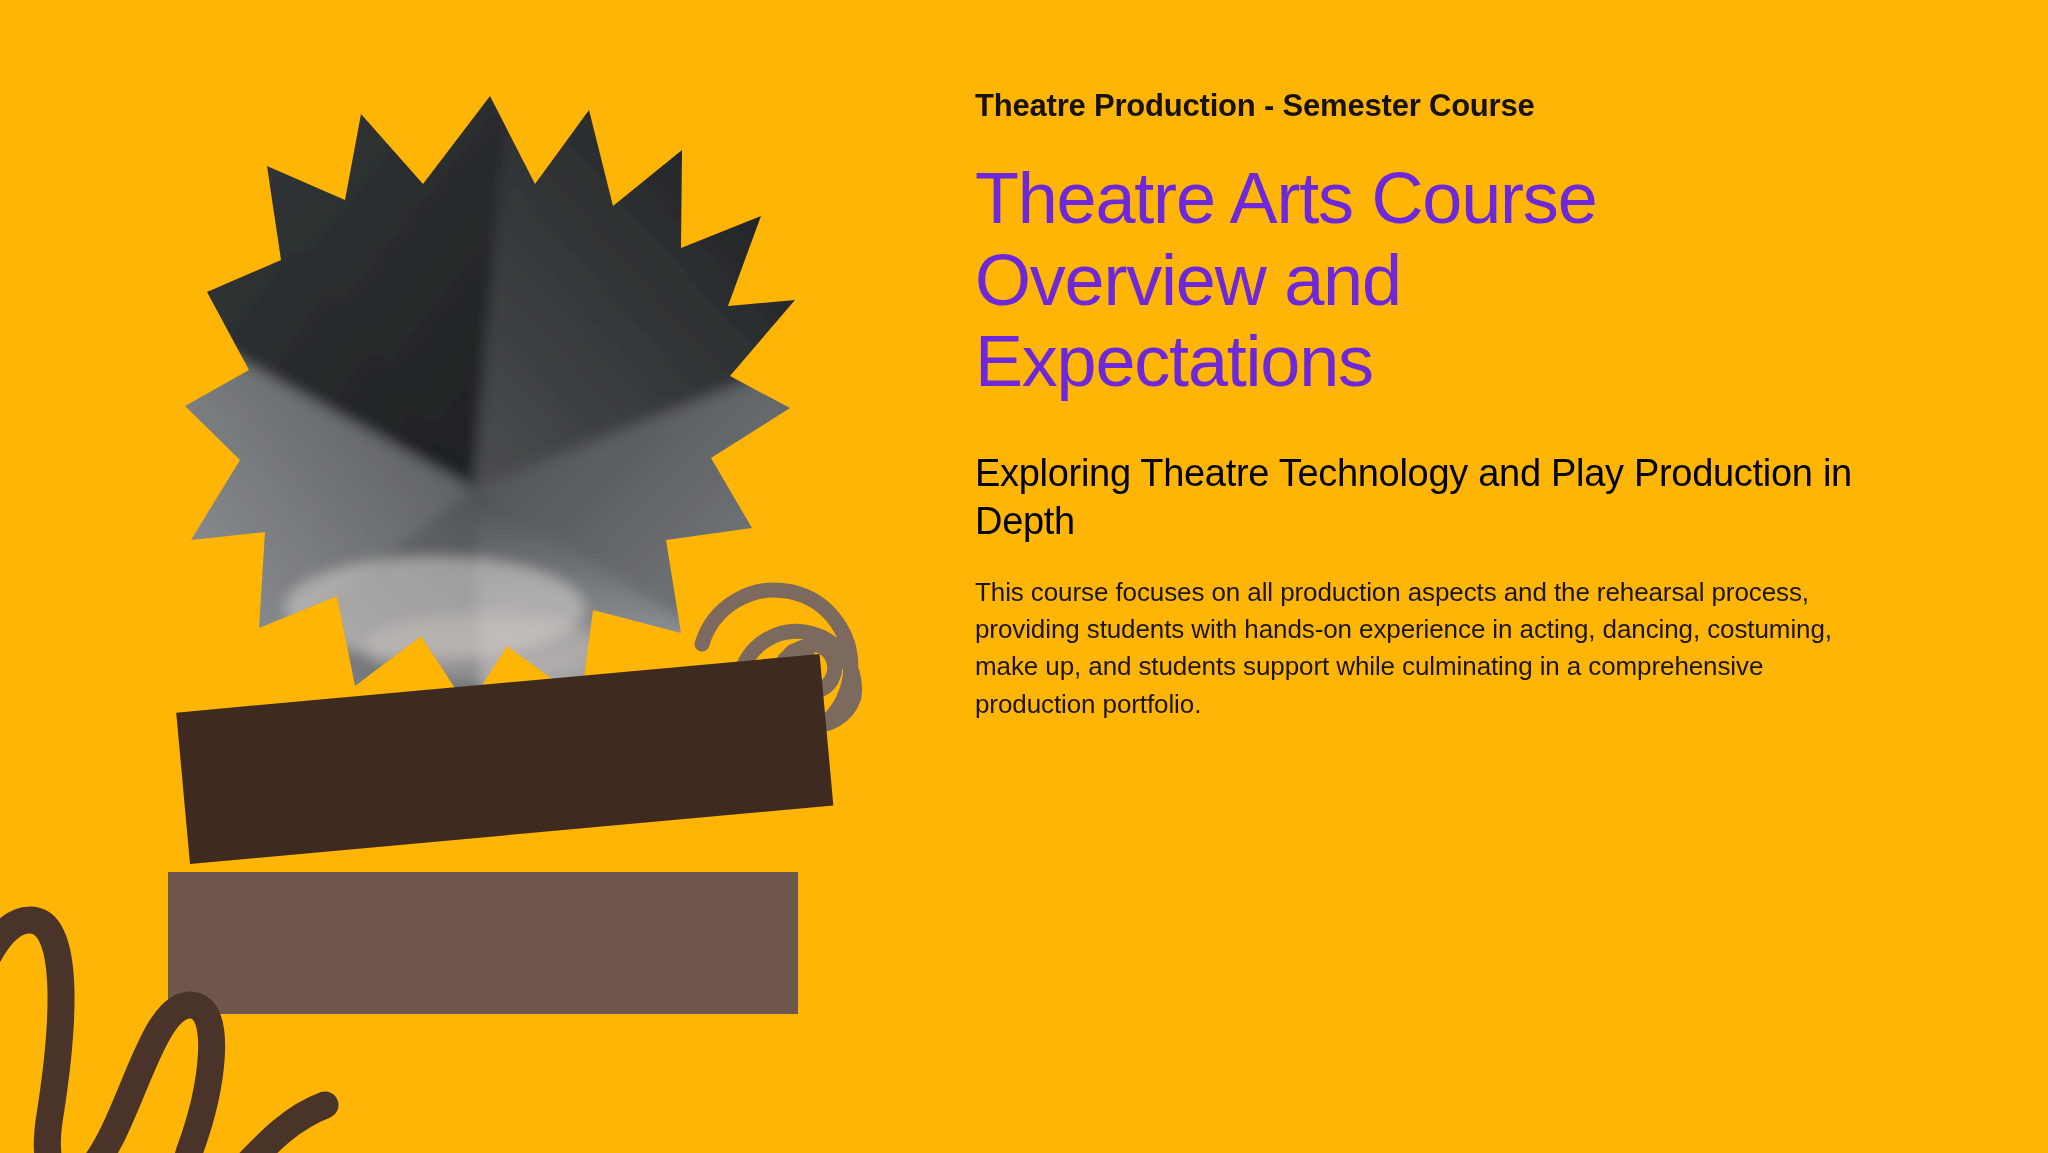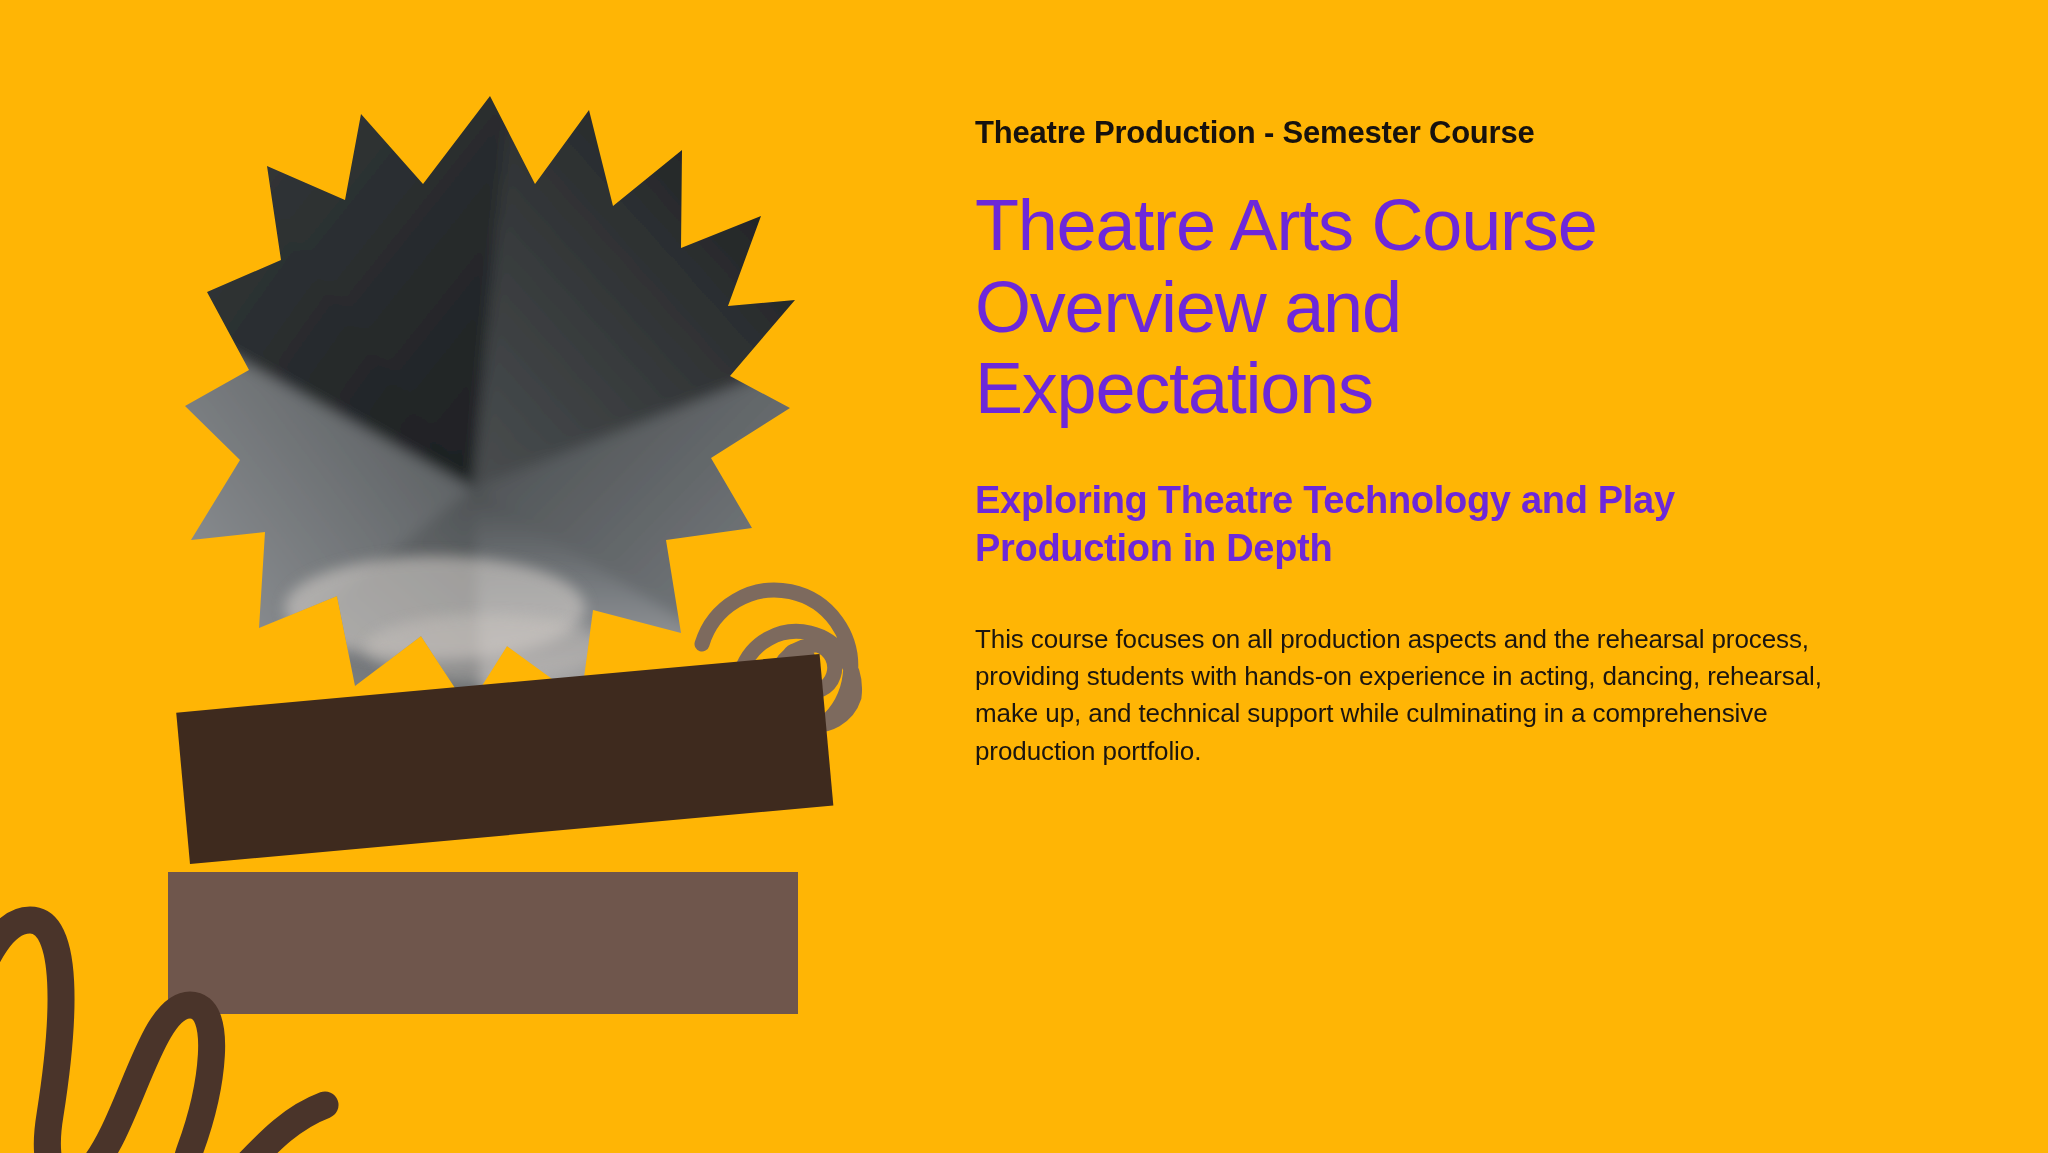--- a/index.html
+++ b/index.html
@@ -59,21 +59,21 @@
   .squiggle svg { display:block; width:100%; height:100%; }
 
   
   .text-col {
     position:absolute;
     left:975px; top:0;
     width:920px; height:1153px;
     display:flex;
     flex-direction:column;
     justify-content:flex-start;
-    padding-top:114px;
+    padding-top:87px;
   }
 
   .eyebrow {
     font-size:31px;
     font-weight:bold;
     letter-spacing:-0.2px;
     color:#17120E;
     line-height:1.2;
     margin-bottom:34px;
   }
@@ -83,26 +83,26 @@
     font-weight:400;
     line-height:1.13;
     color:#6d28d9;
     letter-spacing:-1.2px;
     max-width:780px;
     margin-bottom:48px;
   }
 
   .subtitle {
     font-size:38px;
-    font-weight:700;
+    font-weight:400;
     line-height:1.26;
-    color:#6d28d9;
+    color:#000000;
     letter-spacing:-0.3px;
     max-width:900px;
-    margin-bottom:48px;
+    margin-bottom:28px;
   }
 
   .body-copy {
     font-size:26px;
     font-weight:400;
     line-height:1.43;
     color:#1B1510;
     letter-spacing:-0.1px;
     max-width:870px;
   }
@@ -198,17 +198,17 @@
   </div>
 
   <div class="text-col">
 
     <div class="eyebrow">Theatre Production - Semester Course</div>
 
     <h1 class="headline">Theatre Arts Course Overview and Expectations</h1>
 
     <h2 class="subtitle">Exploring Theatre Technology and Play Production in Depth</h2>
 
-    <p class="body-copy"><span>This course focuses on all </span><b>production aspects</b><span> and the rehearsal process, providing students with hands-on experience in acting, dancing, rehearsal, make up, and technical support while culminating in a comprehensive production portfolio.</span></p>
+    <p class="body-copy"><span>This course focuses on all </span><b>production aspects</b><span> and the rehearsal process, providing students with hands-on experience in acting, dancing, costuming, make up, and students support while culminating in a comprehensive production portfolio.</span></p>
 
   </div>
 
 </div>
 
 </body></html>

